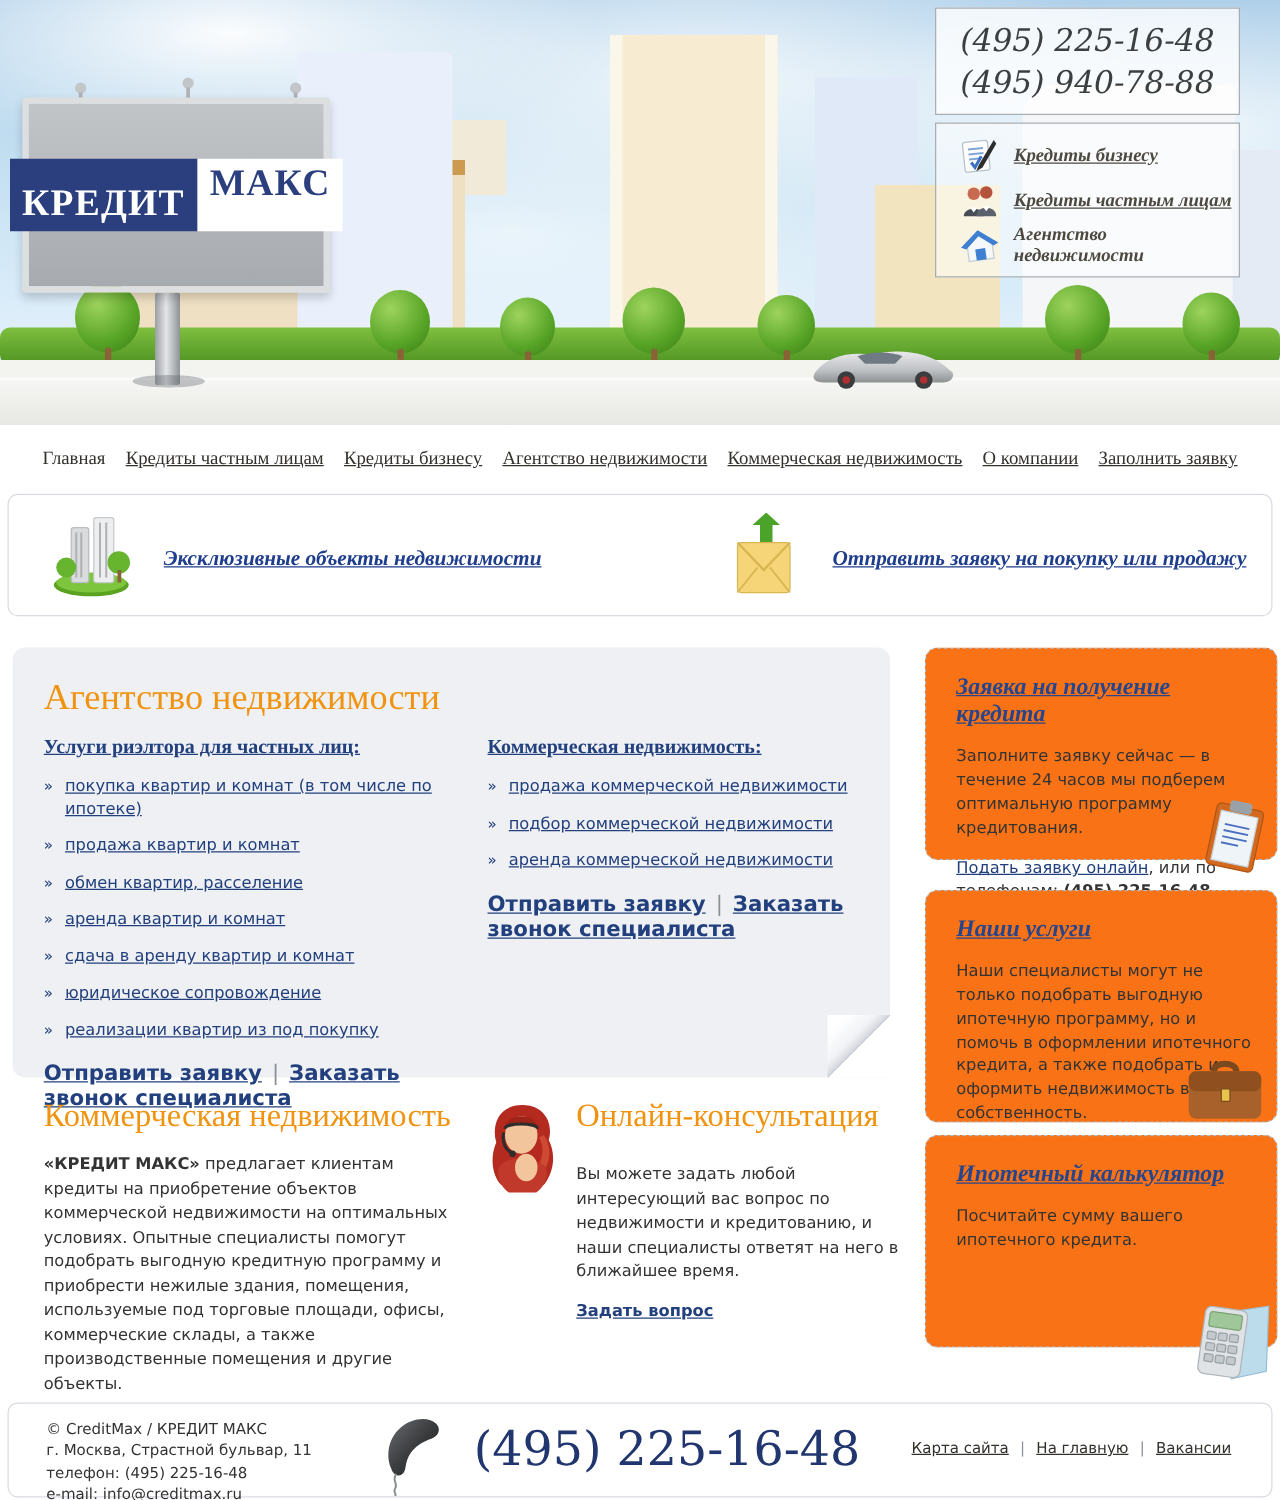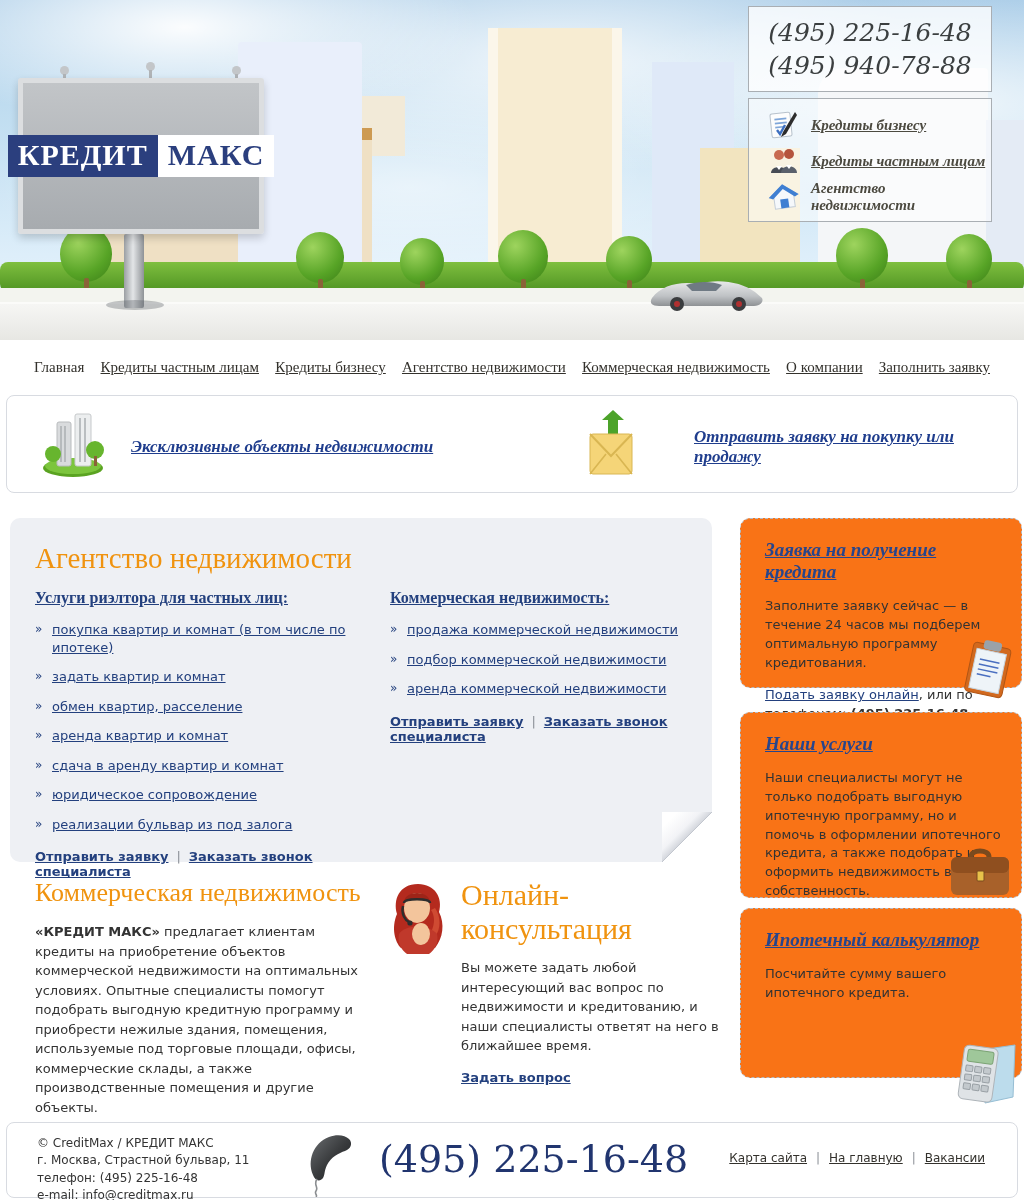--- a/index.html
+++ b/index.html
@@ -27,21 +27,21 @@
   #sidewalk { position:absolute; left:0; top:288px; width:1024px; height:14px; background:#f3f4ef; }
   #road { position:absolute; left:0; top:302px; width:1024px; height:38px;
       background:linear-gradient(180deg,#f6f6f4, #e7e7e3); border-top:2px solid #fbfbf9; }
 
   
   #billboard { position:absolute; left:18px; top:78px; width:246px; height:156px;
       background:linear-gradient(180deg,#c2c5c8,#a7abaf);
       border:5px solid #dcdee0; border-radius:3px; box-shadow:0 4px 8px rgba(0,0,0,.18);
       display:flex; align-items:center; justify-content:center; }
   #billboard .logo { display:flex; font-family:"Liberation Serif", serif; font-weight:bold; font-size:30px; letter-spacing:1px; }
-  #billboard .logo .p1 { background:#2b3f7e; color:#fff; padding:3px 10px 5px; }
+  #billboard .logo .p1 { background:#2b3f7e; color:#fff; padding:19px 10px 5px; }
   #billboard .logo .p2 { background:#fff; color:#2b3f7e; padding:3px 10px 5px; }
   #pole { position:absolute; left:124px; top:234px; width:20px; height:74px;
       background:linear-gradient(90deg,#9b9fa3,#e3e5e7 45%,#8e9296); border-radius:2px; }
   #pole-base { position:absolute; left:106px; top:300px; width:58px; height:10px; border-radius:50%; background:rgba(90,95,100,.35); }
   .lamp { position:absolute; width:9px; height:9px; background:#c3c6c9; border-radius:50%; }
   .lamp::after { content:""; position:absolute; left:3px; top:8px; width:3px; height:12px; background:#b0b3b6; }
 
   
   #car { position:absolute; left:646px; top:276px; width:122px; height:36px; }
 
@@ -81,21 +81,21 @@
   #agency-box h1 { font-size:29px; padding:24px 0 0 25px; }
   .cols { display:flex; padding:14px 0 0 25px; }
   .col1 { width:345px; }
   .col2 { width:310px; margin-left:10px; }
   .subhead { font-family:"Liberation Serif", serif; font-weight:bold; font-size:16px;
       color:#23407e; text-decoration:underline; margin-bottom:14px; }
   ul.svc { list-style:none; }
   ul.svc li { position:relative; padding-left:17px; margin-bottom:12px; font-size:13px; line-height:1.35; }
   ul.svc li::before { content:"\00BB"; position:absolute; left:0; top:0; color:#23407e; font-size:12px; }
   ul.svc a { color:#23407e; text-decoration:underline; }
-  .actions { margin-top:16px; font-size:13px; }
+  .actions { margin-top:16px; font-size:17px; }
   .actions a { color:#23407e; font-weight:bold; text-decoration:underline; }
   .actions .sep { color:#8b8f96; margin:0 8px; font-weight:normal; }
 
   
   .side-box { position:absolute; left:740px; width:282px; background:#f97316;
       border:1px dashed #b5bac2; border-radius:10px; padding:20px 20px 0 24px; }
   .side-box .stitle { display:inline-block; font-family:"Liberation Serif", serif; font-style:italic; font-weight:bold;
       font-size:19px; color:#27458c; text-decoration:underline; margin-bottom:14px; }
   .side-box p { font-size:13px; line-height:1.45; color:#333; }
   .side-box a.inline { color:#23407e; text-decoration:underline; }
@@ -104,21 +104,21 @@
   #box-services { top:712px; height:186px; }
   #box-calc { top:908px; height:170px; }
 
   
   #commercial-sec { position:absolute; left:35px; top:878px; width:330px; }
   #commercial-sec h2 { font-size:26px; margin-bottom:14px; }
   #commercial-sec p { font-size:13px; line-height:1.5; }
   #consult-sec { position:absolute; left:385px; top:878px; width:335px; }
   #consult-sec .cwrap { display:flex; }
   #consult-sec .op { flex:0 0 70px; margin-right:6px; }
-  #consult-sec h2 { font-size:30px; margin-bottom:12px; }
+  #consult-sec h2 { font-size:26px; margin-bottom:22px; }
   #consult-sec p { font-size:13px; line-height:1.5; }
   #consult-sec .ask { display:inline-block; margin-top:14px; font-size:13px; font-weight:bold;
       color:#23407e; text-decoration:underline; }
 
   
   #footer { position:absolute; left:6px; top:1122px; width:1012px; height:76px;
       background:#fff; border:1px solid #d8dbe1; border-radius:8px; }
   #footer .info { position:absolute; left:30px; top:12px; font-size:12px; line-height:1.45; color:#333; }
   #footer .bigphone { position:absolute; left:372px; top:14px; font-family:"DejaVu Serif", serif;
       font-size:38px; color:#21356f; white-space:nowrap; }
@@ -278,46 +278,46 @@
               <line x1="43" y1="8" x2="43" y2="52"></line>
               <line x1="48" y1="8" x2="48" y2="52"></line>
             </g>
           <circle cx="16" cy="44" r="8" fill="#67b52e"></circle>
             <circle cx="58" cy="40" r="9" fill="#67b52e"></circle>
           <rect x="57" y="46" width="3" height="10" fill="#8a6238"></rect>
         </svg>
       </span>
       <a href="#">Эксклюзивные объекты недвижимости</a>
     </div>
-    <div class="qlink" style="left:575px;top:14px;gap:28px;">
+    <div class="qlink" style="left:575px;top:14px;">
       <span class="qicon">
         <svg width="62" height="70" viewBox="0 0 62 70">
           <path d="M26 24 L26 10 L20 10 L31 0 L42 10 L36 10 L36 24 Z" fill="#4ca32a"></path>
           <rect x="8" y="24" width="42" height="40" rx="3" fill="#f5d578" stroke="#d9b652"></rect>
           <path d="M8 24 L29 46 L50 24" fill="none" stroke="#d9b652" stroke-width="2"></path>
           <path d="M8 64 L24 44 M50 64 L34 44" stroke="#d9b652" stroke-width="1.6"></path>
         </svg>
       </span>
       <a href="#">Отправить заявку на покупку или продажу</a>
     </div>
   </div>
 
   <div id="agency-box">
     <h1 class="h-orange">Агентство недвижимости</h1>
     <div class="cols">
       <div class="col1">
         <div class="subhead">Услуги риэлтора для частных лиц:</div>
         <ul class="svc">
           <li><a href="#">покупка квартир и комнат (в том числе по ипотеке)</a></li>
-          <li><a href="#">задать квартир и комнат</a></li>
+          <li><a href="#">продажа квартир и комнат</a></li>
           <li><a href="#">обмен квартир, расселение</a></li>
           <li><a href="#">аренда квартир и комнат</a></li>
           <li><a href="#">сдача в аренду квартир и комнат</a></li>
           <li><a href="#">юридическое сопровождение</a></li>
-          <li><a href="#">реализации бульвар из под залога</a></li>
+          <li><a href="#">реализации квартир из под покупку</a></li>
         </ul>
         <div class="actions">
           <a href="#">Отправить заявку</a><span class="sep">|</span><a href="#">Заказать звонок специалиста</a>
         </div>
       </div>
       <div class="col2">
         <div class="subhead">Коммерческая недвижимость:</div>
         <ul class="svc">
           <li><a href="#">продажа коммерческой недвижимости</a></li>
           <li><a href="#">подбор коммерческой недвижимости</a></li>

